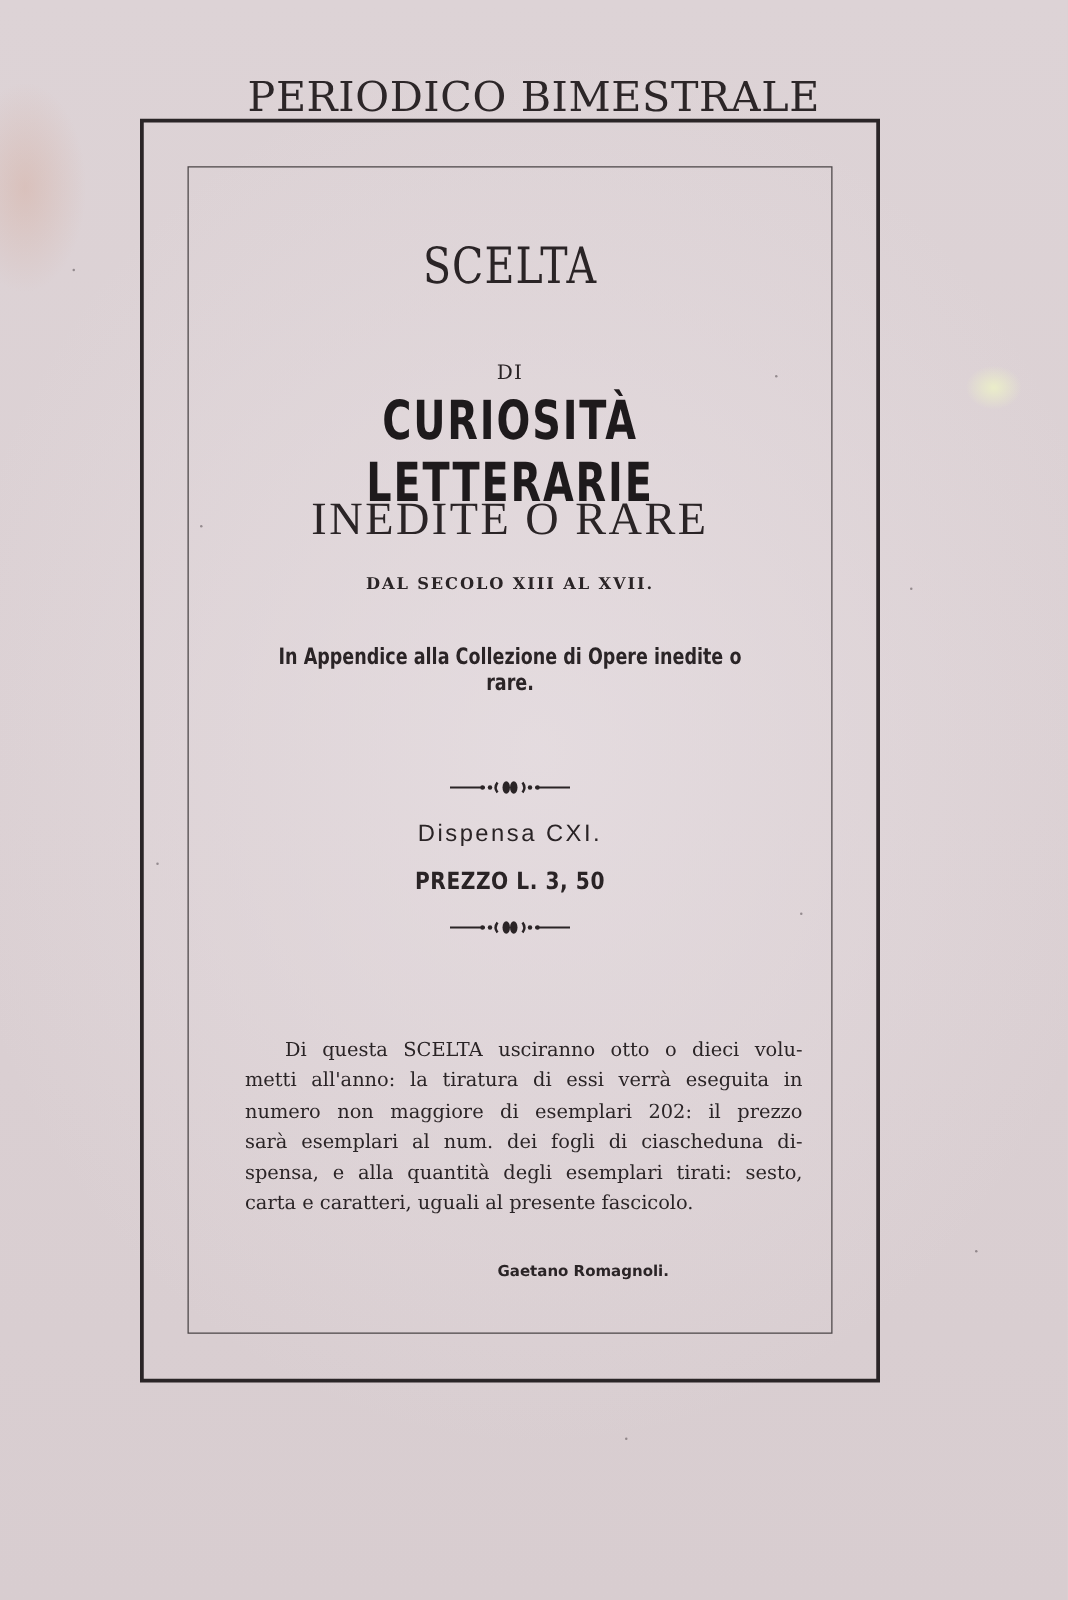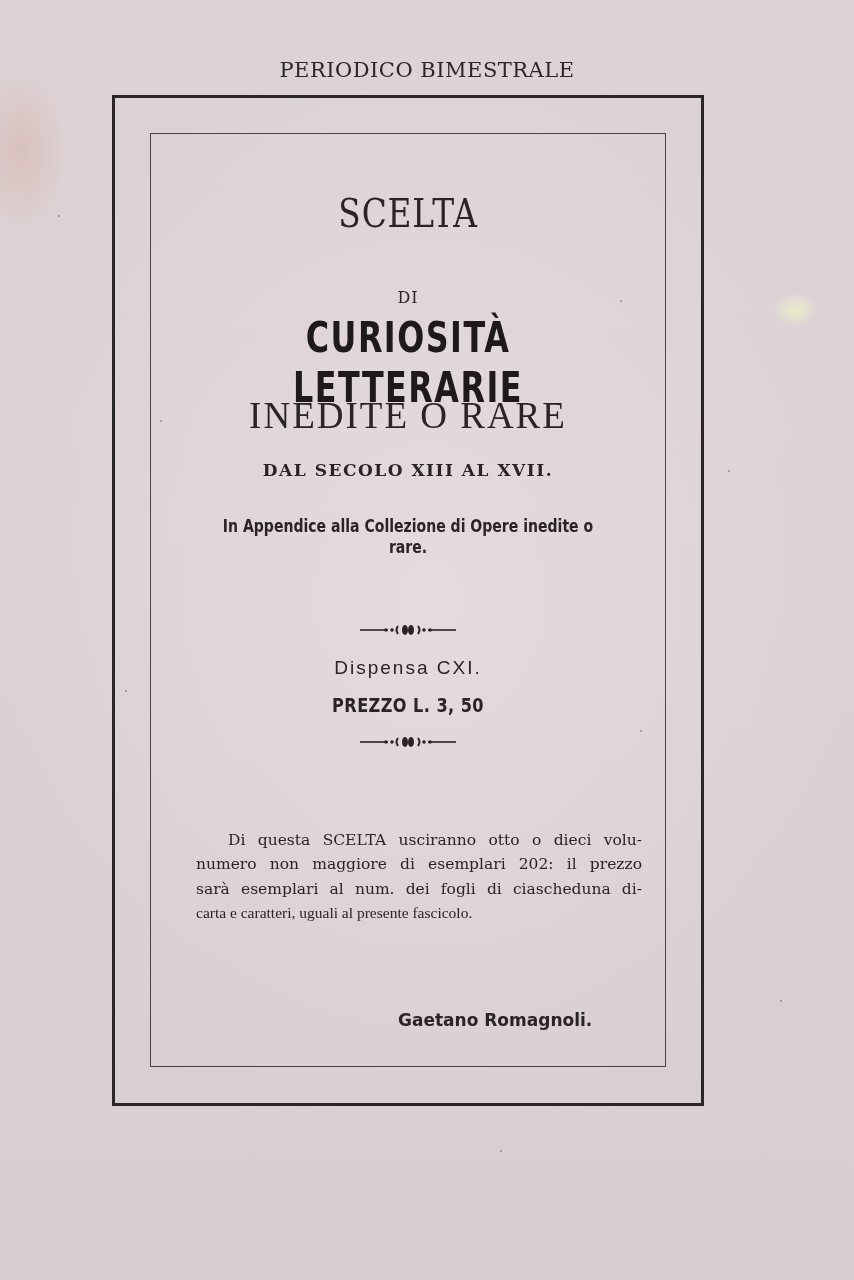--- a/index.html
+++ b/index.html
@@ -10,54 +10,54 @@
       radial-gradient(ellipse 70px 120px at 20px 150px, rgba(210,160,140,0.35), rgba(210,160,140,0) 70%),
       radial-gradient(ellipse 28px 22px at 795px 310px, rgba(236,240,200,0.9), rgba(236,240,200,0) 80%),
       radial-gradient(ellipse 600px 700px at 430px 600px, rgba(232,224,228,0.7), rgba(220,210,214,0) 80%),
       linear-gradient(180deg, #ddd3d6 0%, #dbd0d3 50%, #d8cdd0 100%);
     font-family: "DejaVu Serif", serif;
     color: #2a2426;
   }
   .abs { position: absolute; }
   .header-line {
     left: 0; width: 854px; top: 58px; text-align: center;
-    font-family: "DejaVu Serif", serif; font-size: 21px; letter-spacing: 0.5px;
+    font-family: "DejaVu Serif", serif; font-size: 33px; letter-spacing: 0.5px;
     color: #2c2628;
   }
   .outer-frame {
     left: 112px; top: 95px; width: 586px; height: 1005px;
     border: 3px solid #2a2527; box-sizing: content-box;
   }
   .inner-frame {
     left: 150px; top: 133px; width: 514px; height: 932px;
     border: 1.5px solid #4a4446;
   }
   .center { left: 150px; width: 516px; text-align: center; }
   .t-scelta { top: 190px; font-family: "DejaVu Serif", serif; font-size: 40px; transform: scaleX(0.82); letter-spacing: 1px; }
   .t-di { top: 288px; font-family: "DejaVu Serif", serif; font-size: 16px; font-weight: normal; letter-spacing: 1px; }
   .t-curio { top: 312px; font-family: "DejaVu Sans", sans-serif; font-weight: bold; font-size: 43px; transform: scaleX(0.74); letter-spacing: 2px; color: #1e1a1c; }
   .t-inedite { top: 394px; font-family: "Liberation Serif", serif; font-size: 37px; letter-spacing: 2px; }
-  .t-dal { top: 460px; font-family: "DejaVu Serif", serif; font-weight: bold; font-size: 17px; letter-spacing: 1.5px; }
+  .t-dal { top: 460px; font-family: "DejaVu Serif", serif; font-weight: bold; font-size: 13px; letter-spacing: 1.5px; }
   .t-app { top: 515px; font-family: "DejaVu Sans", sans-serif; font-weight: bold; font-size: 18px; transform: scaleX(0.78); }
   .ornament { top: 622px; height: 20px; }
   .ornament2 { top: 734px; height: 20px; }
   .ornament svg, .ornament2 svg { display: block; margin: 0 auto; }
   .t-disp { top: 657px; font-family: Liberation Sans, sans-serif; font-size: 19px; letter-spacing: 2px; }
   .t-prezzo { top: 694px; font-family: "DejaVu Sans", sans-serif; font-weight: bold; font-size: 19px; transform: scaleX(0.85); letter-spacing: 0.5px; }
   .notice {
     left: 196px; top: 828px; width: 446px;
     font-family: "DejaVu Serif", serif; font-size: 15.5px; line-height: 24.4px;
     text-align: justify; color: #2a2426;
   }
   .notice .line { display: block; text-align: justify; text-align-last: justify; white-space: nowrap; }
   .notice .line.first { padding-left: 32px; }
-  .notice .line.last { text-align-last: left; font-family: Liberation Serif, serif; }
+  .notice .line.last { text-align-last: left; }
   .signature {
     left: 398px; top: 1010px;
-    font-family: "DejaVu Sans", sans-serif; font-weight: bold; font-size: 17px; color: #2a2426;
+    font-family: "DejaVu Sans", sans-serif; font-weight: bold; font-size: 12px; color: #2a2426;
   }
   .speck { position: absolute; width: 2px; height: 2px; border-radius: 50%; background: rgba(60,50,55,0.45); }
 </style>
 </head>
 <body>
 
 <div class="abs header-line">PERIODICO BIMESTRALE</div>
 
 <div class="abs outer-frame"></div>
 <div class="abs inner-frame"></div>
@@ -97,22 +97,24 @@
     <ellipse cx="53" cy="8" rx="3" ry="5" fill="#2a2426"></ellipse>
     <path d="M60 4 q3 4 0 8" stroke="#2a2426" stroke-width="2" fill="none"></path>
     <circle cx="66" cy="8" r="1.8" fill="#2a2426"></circle>
     <circle cx="72" cy="8" r="1.8" fill="#2a2426"></circle>
     <line x1="70" y1="8" x2="98" y2="8" stroke="#2a2426" stroke-width="1.6"></line>
   </svg>
 </div>
 
 <div class="abs notice">
   <span class="line first">Di questa SCELTA usciranno otto o dieci volu-</span>
+  <span class="line">metti all'anno: la tiratura di essi verrà eseguita in</span>
   <span class="line">numero non maggiore di esemplari 202: il prezzo</span>
   <span class="line">sarà esemplari al num. dei fogli di ciascheduna di-</span>
+  <span class="line">spensa, e alla quantità degli esemplari tirati: sesto,</span>
   <span class="line last">carta e caratteri, uguali al presente fascicolo.</span>
 </div>
 
 <div class="abs signature">Gaetano Romagnoli.</div>
 
 <div class="speck" style="left:160px;top:420px"></div>
 <div class="speck" style="left:620px;top:300px"></div>
 <div class="speck" style="left:728px;top:470px"></div>
 <div class="speck" style="left:58px;top:215px"></div>
 <div class="speck" style="left:125px;top:690px"></div>

